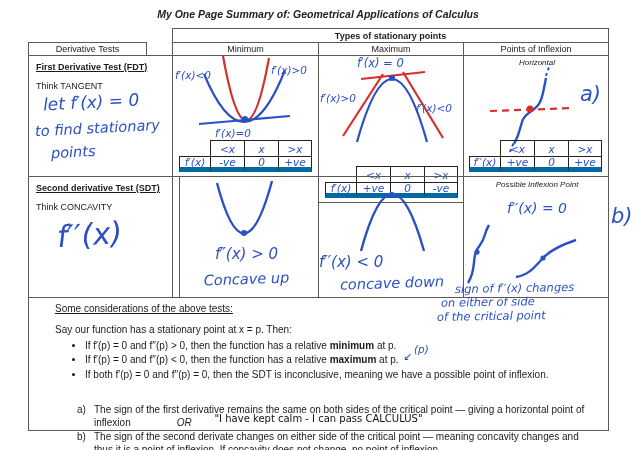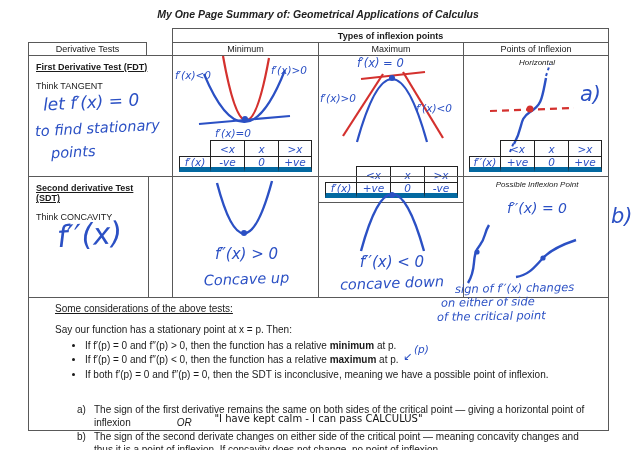--- a/index.html
+++ b/index.html
@@ -44,21 +44,21 @@
   .annot-big { font-size:21px; }
   .spill { font-size:11.5px; white-space:nowrap; z-index:6; }
 </style>
 </head>
 <body>
 
 <div class="page">
 
   <div class="title">My One Page Summary of: Geometrical Applications of Calculus</div>
 
-  <div class="box hdr bold" style="left:172px;top:28px;width:437px;height:15px;">Types of inflexion points</div>
+  <div class="box hdr bold" style="left:172px;top:28px;width:437px;height:15px;">Types of stationary points</div>
   <div class="box hdr" style="left:28px;top:42px;width:119px;height:14px;">Derivative Tests</div>
   <div class="box hdr" style="left:172px;top:42px;width:147px;height:14px;">Minimum</div>
   <div class="box hdr" style="left:318px;top:42px;width:146px;height:14px;">Maximum</div>
   <div class="box hdr" style="left:463px;top:42px;width:146px;height:14px;">Points of Inflexion</div>
 
   <div class="box" style="left:28px;top:55px;width:145px;height:122px;">
     <div class="cell-heading">First Derivative Test (FDT)</div>
     <div class="cell-think">Think TANGENT</div>
     <div class="hw abs" style="left:14px;top:36px;font-size:17px;transform:rotate(-3deg);">let f′(x) = 0</div>
     <div class="hw abs" style="left:6px;top:64px;font-size:14.5px;transform:rotate(-3deg);">to find stationary</div>
@@ -125,41 +125,41 @@
       <div class="c">&lt;x</div>
       <div class="c">x</div>
       <div class="c lastcol">&gt;x</div>
       <div class="c botrow">f′′(x)</div>
       <div class="c botrow">+ve</div>
       <div class="c botrow">0</div>
       <div class="c botrow lastcol">+ve</div>
     </div>
   </div>
 
-  <div class="box" style="left:28px;top:176px;width:121px;height:122px;">
+  <div class="box" style="left:28px;top:176px;width:152px;height:122px;">
     <div class="cell-heading">Second derivative Test (SDT)</div>
     <div class="cell-think">Think CONCAVITY</div>
     <div class="hw abs" style="left:28px;top:40px;font-size:30px;transform:rotate(-4deg);">f′′(x)</div>
   </div>
 
   <div class="box" style="left:172px;top:176px;width:147px;height:122px;">
     <svg width="146" height="64" viewBox="0 0 146 64" style="top:4px;">
       <path d="M 44 2 Q 71 104 99 0" stroke="#2b50c4" stroke-width="2.4" fill="none"></path>
       <circle cx="71" cy="52" r="3" fill="#2b50c4"></circle>
     </svg>
     <div class="hw abs" style="left:0;top:68px;width:147px;text-align:center;font-size:15px;">f″(x) &gt; 0</div>
     <div class="hw abs" style="left:0;top:94px;width:147px;text-align:center;font-size:14.5px;transform:rotate(-2deg);">Concave up</div>
   </div>
 
   <div class="box" style="left:318px;top:176px;width:146px;height:122px;">
     <svg width="146" height="70" viewBox="0 0 146 70" style="top:4px;">
       <path d="M 42 70 Q 73 -44 105 70" stroke="#2b50c4" stroke-width="2.4" fill="none"></path>
       <circle cx="73" cy="14" r="3" fill="#2b50c4"></circle>
     </svg>
-    <div class="hw abs" style="left:0;top:76px;width:146px;text-align:center;font-size:15px;">f′′(x) &lt; 0</div>
+    <div class="hw abs" style="left:0;top:76px;width:146px;text-align:left;font-size:15px;">f′′(x) &lt; 0</div>
     <div class="hw abs" style="left:0;top:98px;width:146px;text-align:center;font-size:14.5px;transform:rotate(-2deg);">concave down</div>
   </div>
 
   <div class="box" style="left:463px;top:176px;width:146px;height:122px;">
     <div style="position:absolute;left:0;top:3px;width:146px;text-align:center;font-size:8px;font-style:italic;color:#222;">Possible Inflexion Point</div>
     <div class="hw abs" style="left:0;top:23px;width:146px;text-align:center;font-size:14px;">f′′(x) = 0</div>
     <svg width="146" height="58" viewBox="0 0 146 58" style="top:48px;">
       <path d="M 4 58 C 14 42 6 32 16 20 C 22 12 20 8 25 0" stroke="#2b50c4" stroke-width="2.4" fill="none"></path>
       <circle cx="13" cy="27" r="2.6" fill="#2b50c4"></circle>
       <path d="M 52 52 C 66 50 72 40 80 32 C 88 24 100 19 112 15" stroke="#2b50c4" stroke-width="2.4" fill="none"></path>

